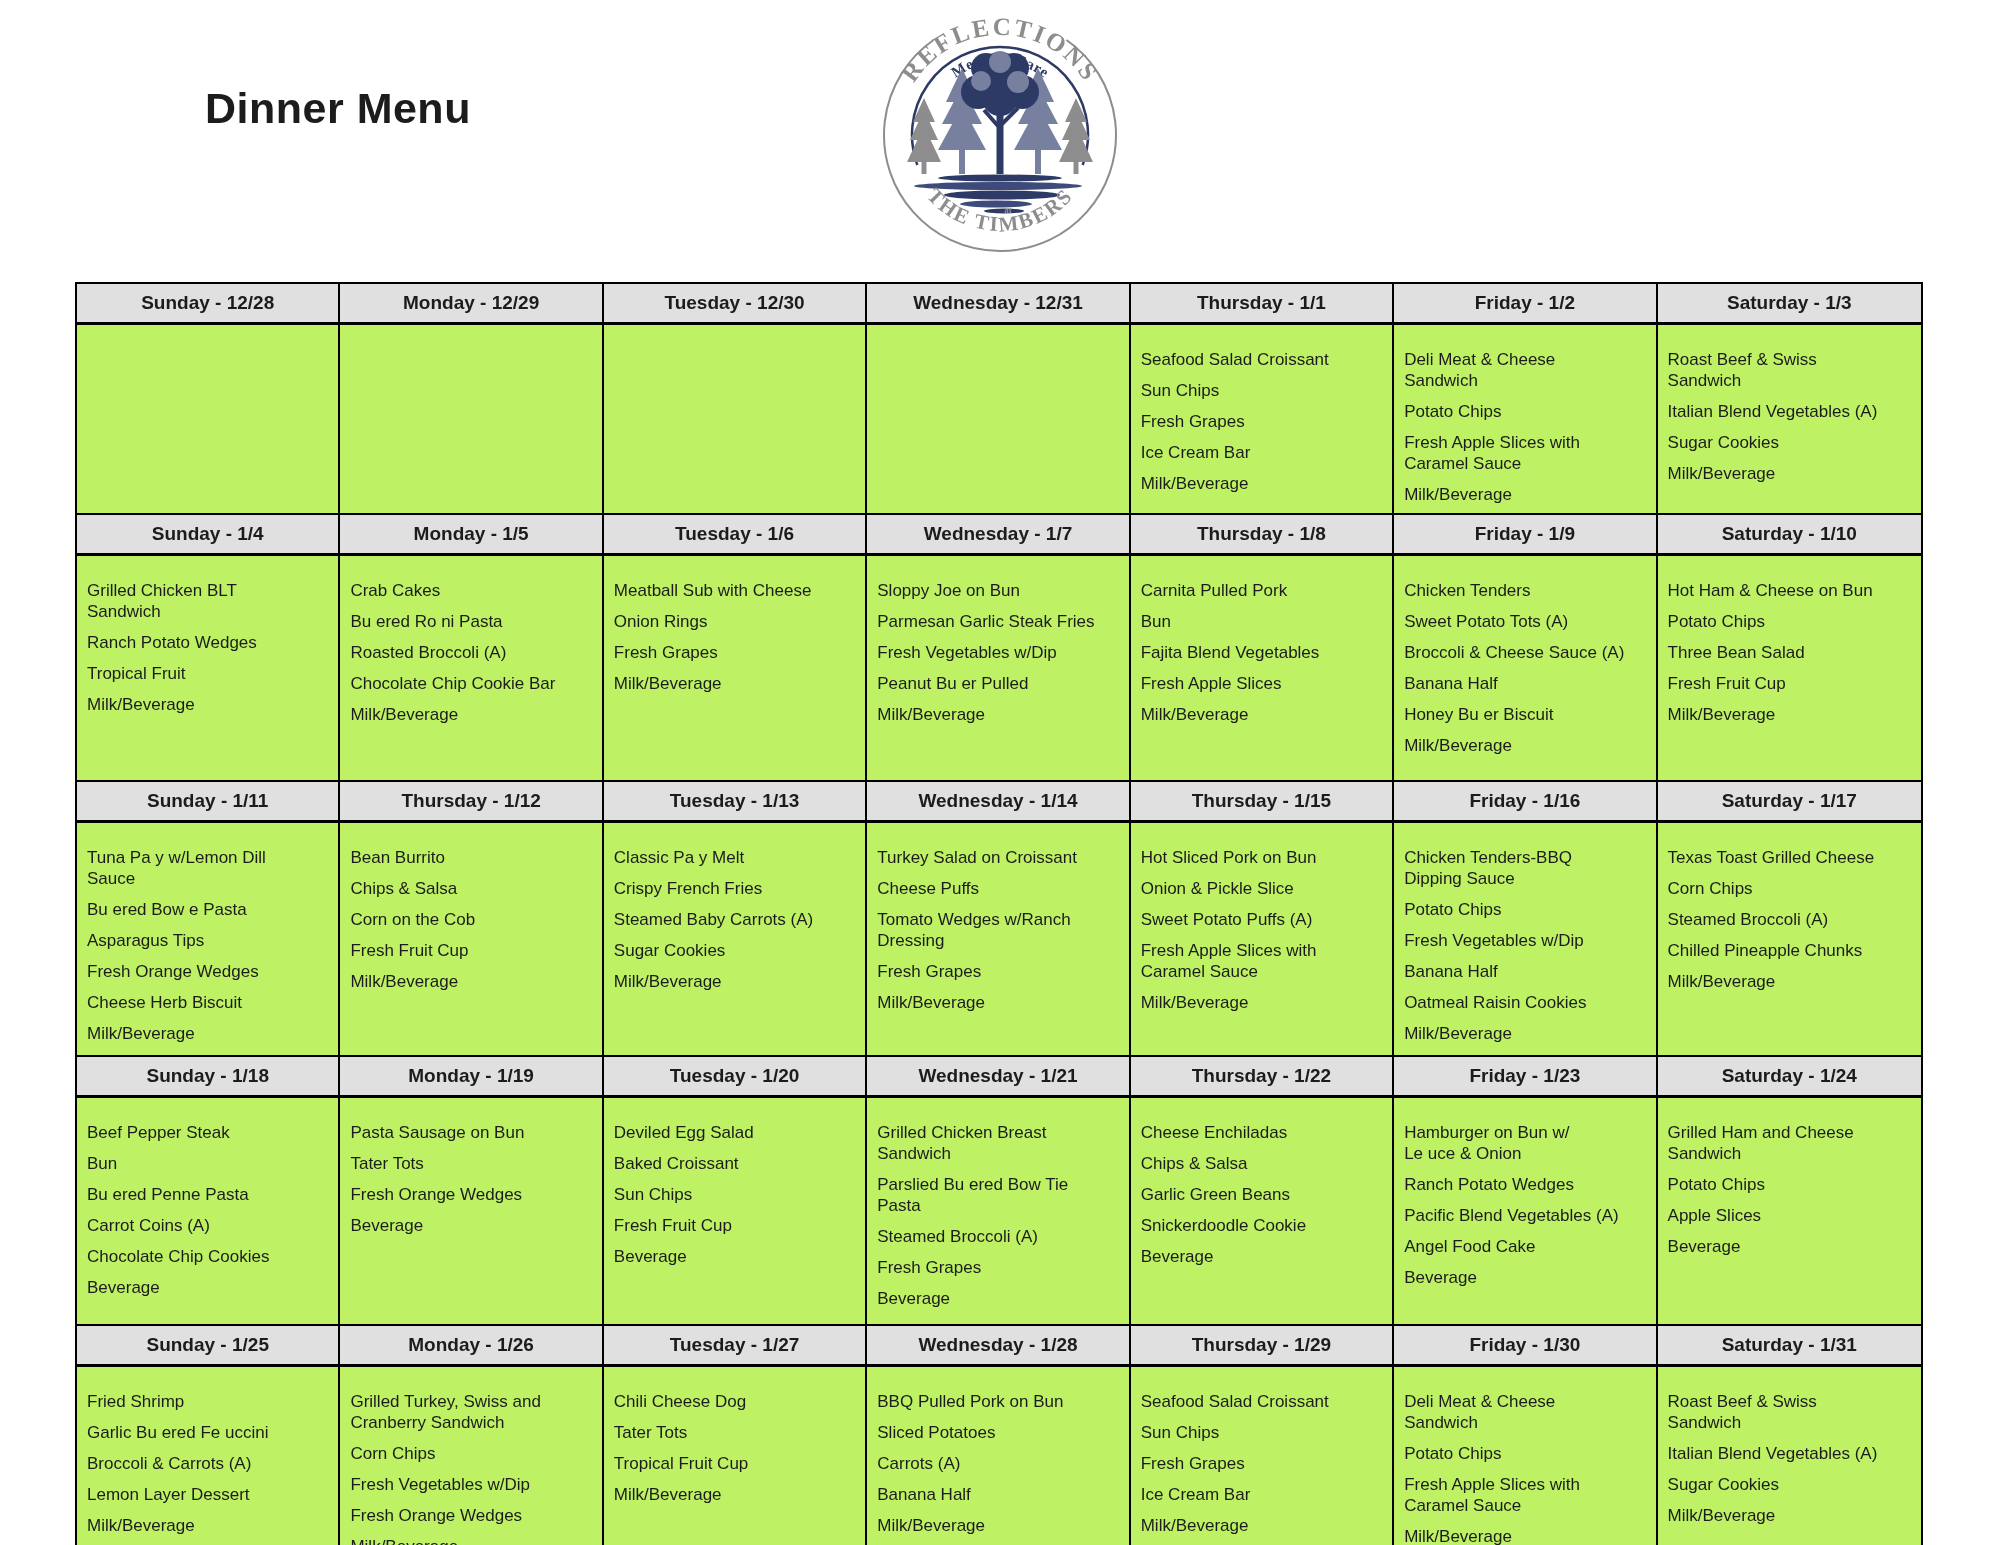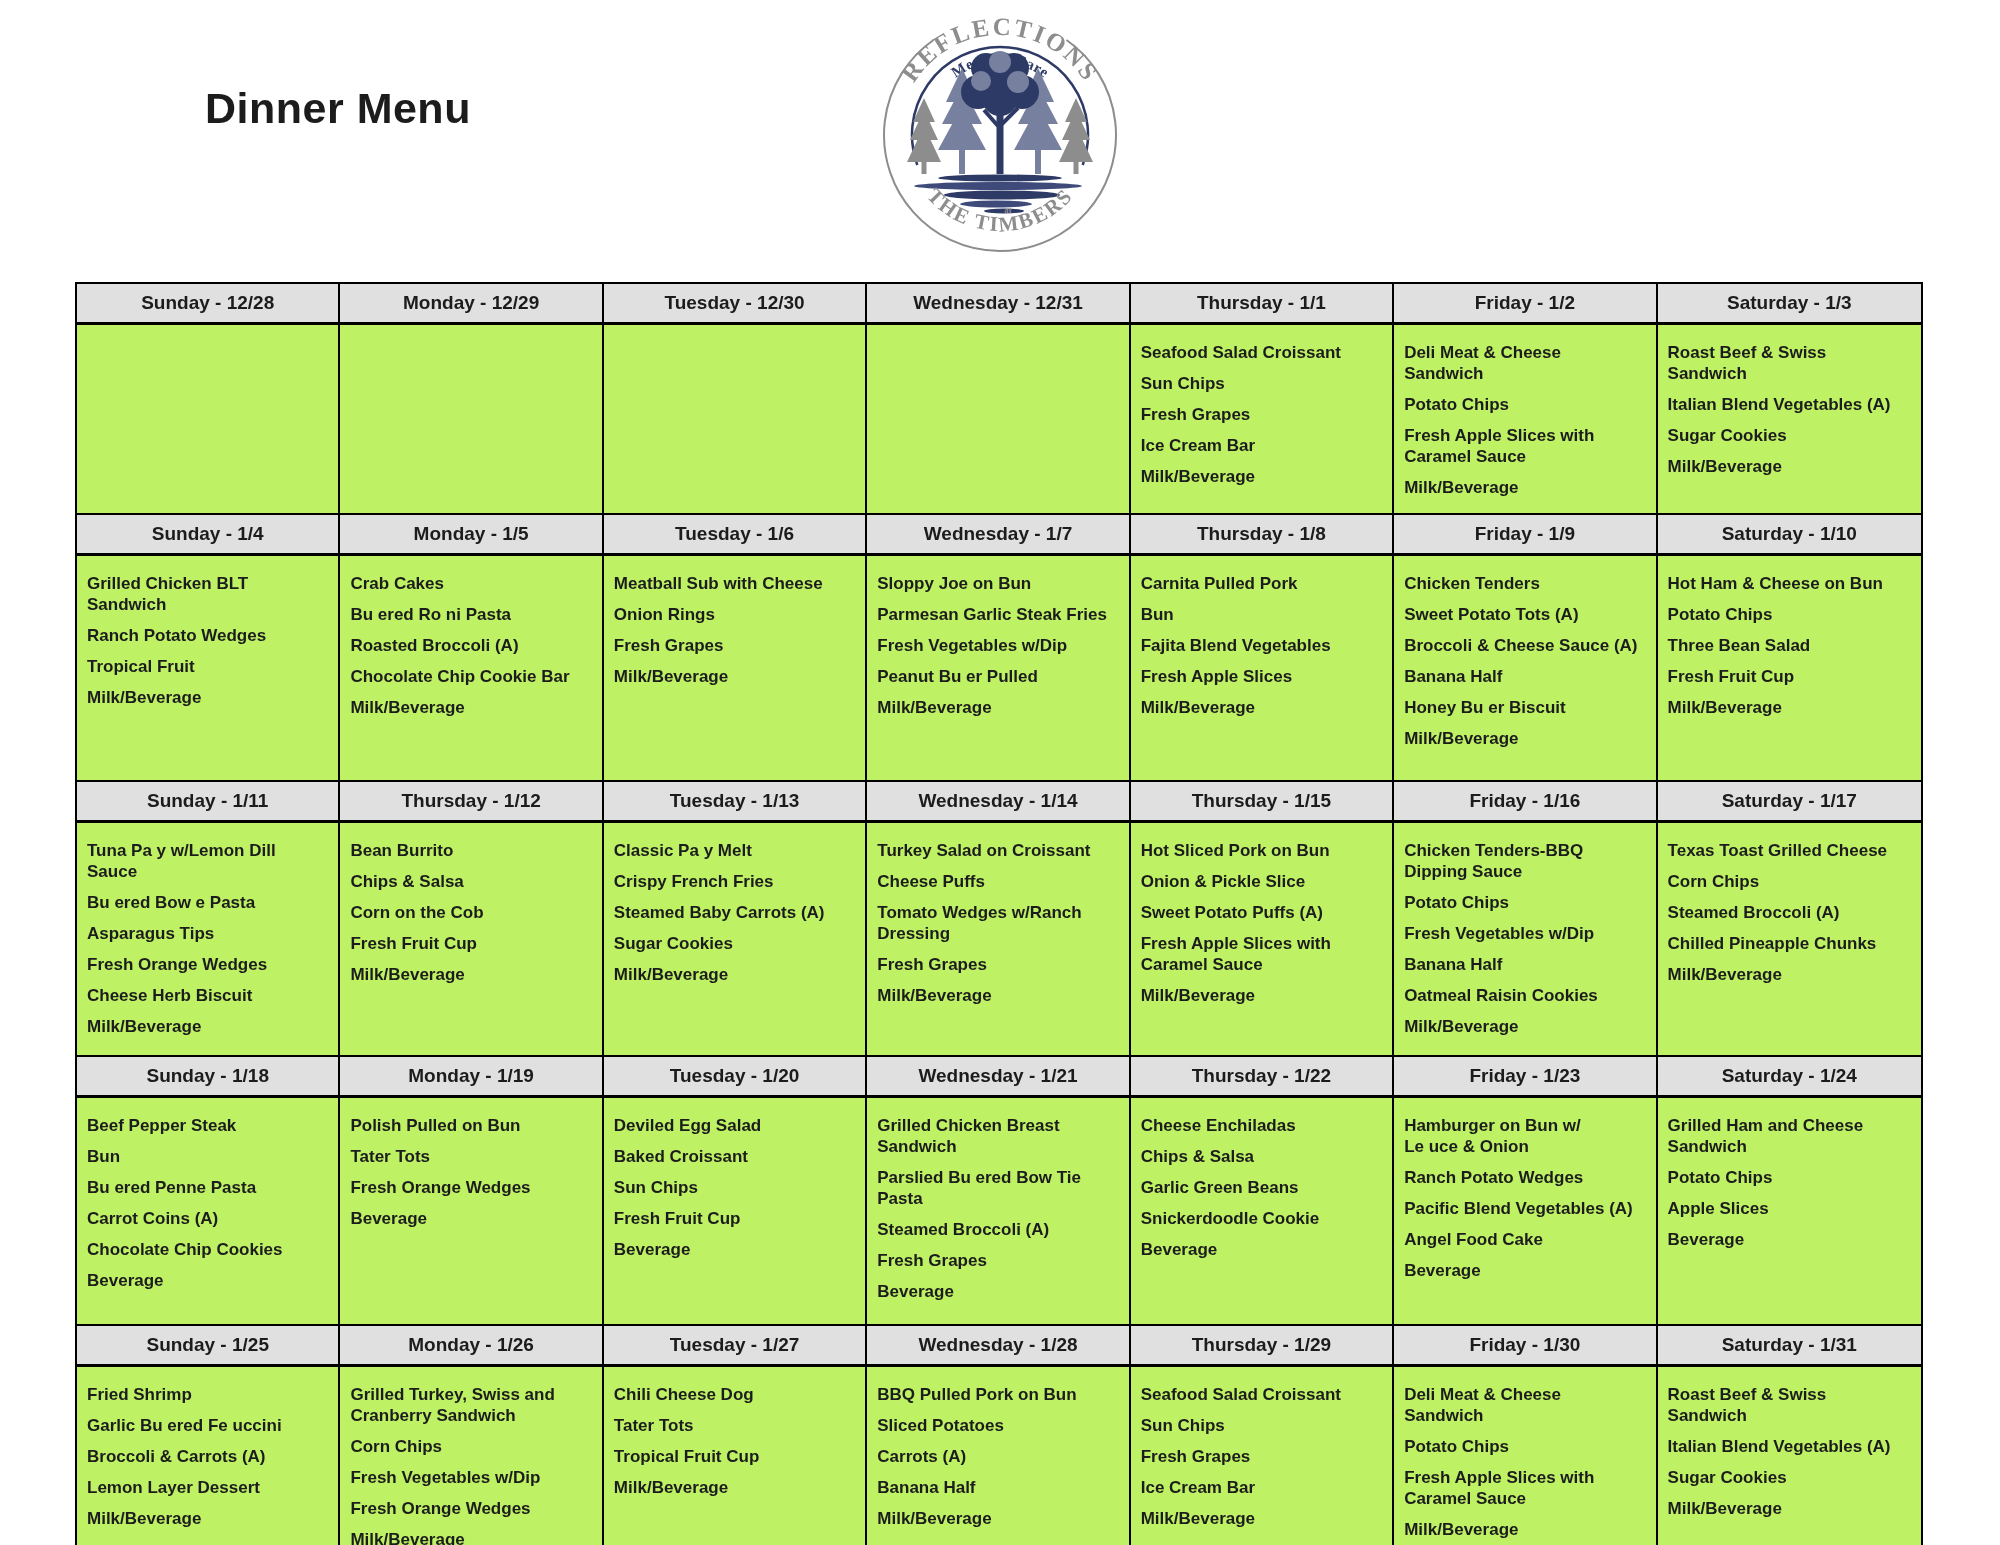--- a/index.html
+++ b/index.html
@@ -36,24 +36,23 @@
     padding:8px 4px; box-sizing:border-box;
     border-right:2px solid var(--border,#000);
     white-space:nowrap; overflow:hidden;
   }
   .day-header-cell:last-child { border-right:0; }
   .week-body-row {
     display:grid; grid-template-columns:repeat(7,1fr);
     box-sizing:border-box;
   }
   .day-cell {
-    padding:17px 10px 0 10px; box-sizing:border-box;
+    padding:24px 10px 0 10px; box-sizing:border-box;
     border-right:2px solid var(--border,#000);
     overflow:hidden;
-    font-weight:bold;
   }
   .day-cell:last-child { border-right:0; }
   .menu-item {
     margin:0 0 10px 0; font-size:17px; line-height:21px;
     white-space:pre-line;
   }
 </style>
 </head>
 <body>
 
@@ -319,21 +318,21 @@
       <div class="week-body-row" style="height: 226px;">
         <div class="day-cell">
           <p class="menu-item">Beef Pepper Steak</p>
           <p class="menu-item">Bun</p>
           <p class="menu-item">Bu ered Penne Pasta</p>
           <p class="menu-item">Carrot Coins (A)</p>
           <p class="menu-item">Chocolate Chip Cookies</p>
           <p class="menu-item">Beverage</p>
         </div>
         <div class="day-cell">
-          <p class="menu-item">Polish Pulled on Bun</p>
+          <p class="menu-item">Pasta Sausage on Bun</p>
           <p class="menu-item">Tater Tots</p>
           <p class="menu-item">Fresh Orange Wedges</p>
           <p class="menu-item">Beverage</p>
         </div>
         <div class="day-cell">
           <p class="menu-item">Deviled Egg Salad</p>
           <p class="menu-item">Baked Croissant</p>
           <p class="menu-item">Sun Chips</p>
           <p class="menu-item">Fresh Fruit Cup</p>
           <p class="menu-item">Beverage</p>

